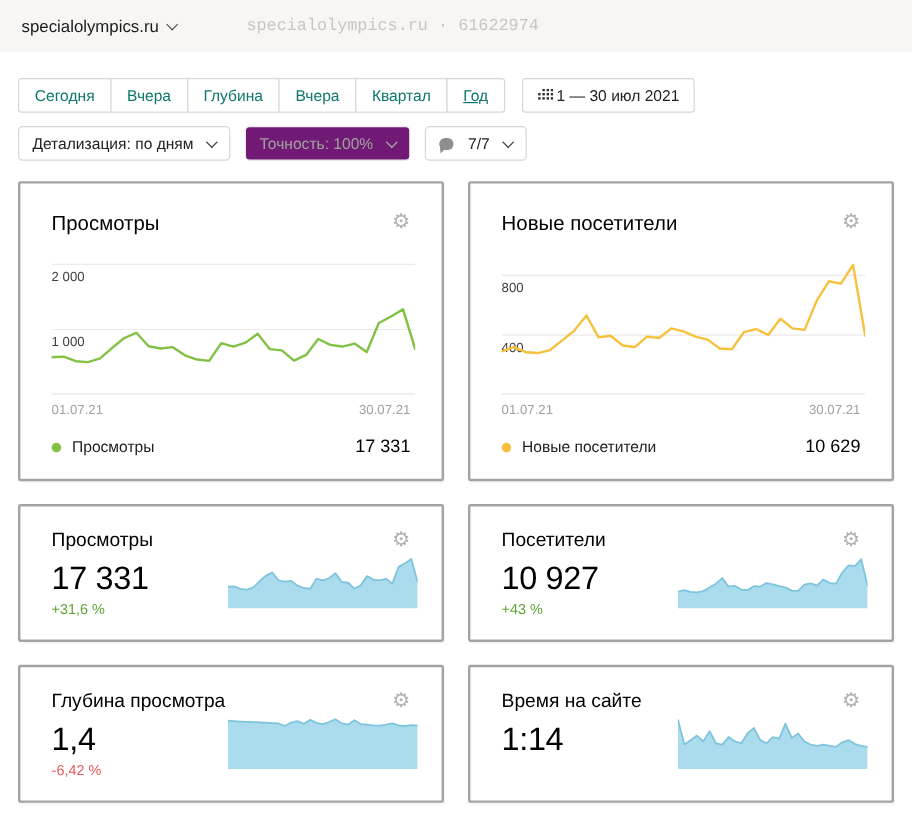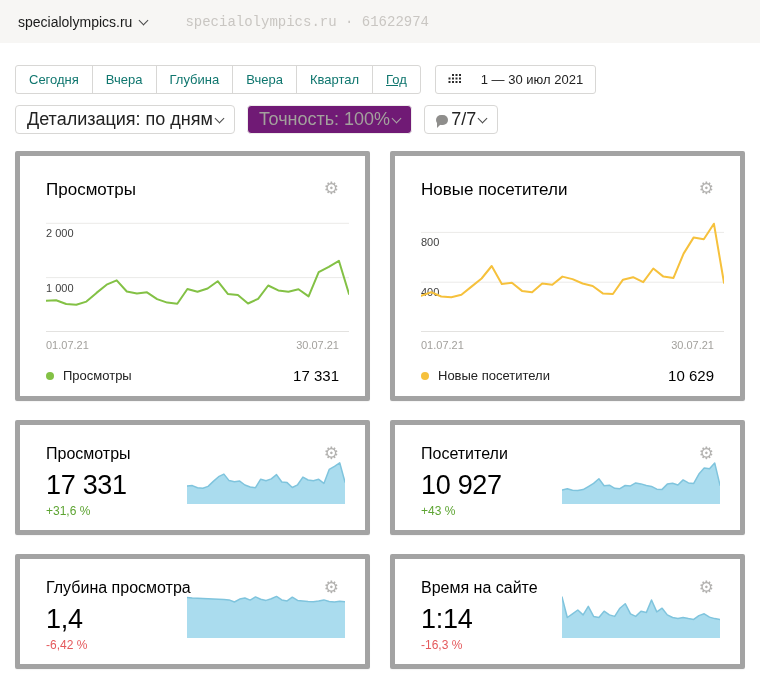--- a/index.html
+++ b/index.html
@@ -1,60 +1,60 @@
 <!DOCTYPE html>
 <html><head>
 <meta charset="utf-8">
 <style>
   html,body{margin:0;padding:0;}
   body{
     width:760px;height:681px;overflow:hidden;background:#ffffff;
     font-family:"Liberation Sans", sans-serif;color:#1a1a1a;
   }
   
-  .topbar{height:43px;background:#f7f6f4;display:flex;align-items:center;padding:0 18px;box-sizing:border-box;}
+  .topbar{height:43px;background:#f7f6f4;display:flex;align-items:center;padding:0 18px;box-sizing:border-box;gap:20px;}
   .site-switch{display:flex;align-items:center;gap:8px;font-size:14px;color:#1a1a1a;cursor:pointer;}
   .site-meta{margin-left:38px;font-size:14px;color:#c9c6c2;font-family:Liberation Mono, monospace;}
   
   .chev{display:inline-block;width:6px;height:6px;border-right:1.5px solid #4a4a4a;border-bottom:1.5px solid #4a4a4a;transform:rotate(45deg);margin-top:-3px;}
   .chev.gray{border-color:#aaa8a5;}
   
   .toolbar{padding:22px 15px 0 15px;}
   .trow{display:flex;align-items:center;}
   .trow2{margin-top:11px;}
   .segmented{display:flex;}
   .seg-btn{
     background:#fff;border:1px solid #d8d7d5;color:#0f766e;font-size:13px;
     padding:6px 13px;margin-left:-1px;cursor:pointer;font-family:inherit;line-height:15px;
   }
   .seg-btn:first-child{border-radius:3px 0 0 3px;margin-left:0;}
   .seg-btn:last-child{border-radius:0 3px 3px 0;text-decoration:underline;}
   .date-btn{
-    margin-left:14px;display:flex;align-items:center;gap:20px;background:#fff;
+    margin-left:14px;display:flex;align-items:center;gap:3px;background:#fff;
     border:1px solid #d8d7d5;border-radius:3px;color:#222;font-size:13px;
     padding:6px 12px;cursor:pointer;font-family:inherit;line-height:15px;
   }
   .drop-btn{
-    display:flex;align-items:center;gap:3px;background:#fff;border:1px solid #d8d7d5;
-    border-radius:4px;color:#222;font-size:18px;padding:6px 11px;margin-right:12px;
+    display:flex;align-items:center;gap:12px;background:#fff;border:1px solid #d8d7d5;
+    border-radius:4px;color:#222;font-size:13px;padding:6px 11px;margin-right:12px;
     cursor:pointer;font-family:inherit;line-height:15px;
   }
   .drop-btn.muted{background:#701a75;border-color:#efeeec;color:#a3a19d;}
   .bubble{position:relative;width:12px;height:10px;background:#8f8e8c;border-radius:6px;display:inline-block;}
   .bubble::after{content:"";position:absolute;left:1px;bottom:-3px;width:0;height:0;
     border:3px solid transparent;border-top-color:#8f8e8c;border-left-color:#8f8e8c;}
   .calgrid{display:block;}
   
   .grid{
     margin:17px 15px 0 15px;display:grid;
     grid-template-columns:355px 355px;grid-template-rows:250px 115px 115px;
     column-gap:20px;row-gap:19px;
   }
   .card{
-    border:5px solid #a3a3a3;border-radius:2px;background:#fff;box-sizing:border-box;
+    border:2px solid #a3a3a3;border-radius:2px;background:#fff;box-sizing:border-box;
     box-shadow:0 1px 1px rgba(0,0,0,0.04);position:relative;
   }
   .card-head{display:flex;justify-content:space-between;align-items:flex-start;}
   .card-title{margin:0;font-size:17px;font-weight:400;color:#000;}
   .card.small .card-title{font-size:16px;}
   .gear{font-family:"DejaVu Sans", sans-serif;font-size:17px;color:#b3b2b0;cursor:pointer;line-height:17px;}
   
   .card.tall{padding:24px 26px 0 26px;}
   .bigchart{margin-top:20px;display:block;}
   .xlabels{display:flex;justify-content:space-between;font-size:11px;color:#a3a19d;margin-top:7px;}
@@ -218,21 +218,20 @@
           <polyline points="0.0,3.5 5.3,4.0 10.5,4.3 15.8,4.5 21.1,4.8 26.3,5.1 31.6,5.3 36.9,5.6 42.1,5.9 47.4,8.0 52.7,5.1 57.9,4.0 63.2,6.1 68.5,2.9 73.7,5.3 79.0,6.4 84.3,4.8 89.5,2.4 94.8,5.9 100.1,6.9 105.3,3.2 110.6,6.4 115.9,6.9 121.1,7.5 126.4,7.7 131.7,6.9 136.9,5.9 142.2,7.5 147.5,8.0 152.7,7.2 158.0,7.7" fill="none" stroke="#7fc4dd" stroke-width="1.5" stroke-linejoin="round" stroke-linecap="round"></polyline>
         </svg>
     </section>
 
     <section class="card small">
       <div class="card-head">
         <h2 class="card-title">Время на сайте</h2>
         <span class="gear">⚙</span>
       </div>
       <div class="big-number">1:14</div>
-      <div class="delta down">-16,3 %</div>
       <svg class="spark" width="158" height="44">
           <path d="M0,44 L0.0,3.0 L5.3,23.5 L10.5,19.8 L15.8,16.0 L21.1,20.9 L26.3,12.3 L31.6,22.4 L36.9,23.5 L42.1,17.2 L47.4,20.9 L52.7,22.4 L57.9,14.2 L63.2,9.7 L68.5,19.8 L73.7,22.4 L79.0,17.2 L84.3,18.6 L89.5,6.0 L94.8,17.9 L100.1,14.2 L105.3,20.9 L110.6,23.5 L115.9,24.6 L121.1,23.5 L126.4,24.6 L131.7,25.4 L136.9,21.6 L142.2,19.8 L147.5,23.1 L152.7,24.6 L158.0,25.4 L158,44 Z" fill="#aadcee"></path>
           <polyline points="0.0,3.0 5.3,23.5 10.5,19.8 15.8,16.0 21.1,20.9 26.3,12.3 31.6,22.4 36.9,23.5 42.1,17.2 47.4,20.9 52.7,22.4 57.9,14.2 63.2,9.7 68.5,19.8 73.7,22.4 79.0,17.2 84.3,18.6 89.5,6.0 94.8,17.9 100.1,14.2 105.3,20.9 110.6,23.5 115.9,24.6 121.1,23.5 126.4,24.6 131.7,25.4 136.9,21.6 142.2,19.8 147.5,23.1 152.7,24.6 158.0,25.4" fill="none" stroke="#7fc4dd" stroke-width="1.5" stroke-linejoin="round" stroke-linecap="round"></polyline>
         </svg>
     </section>
 
   </main>
 </div>
 
 </body></html>

